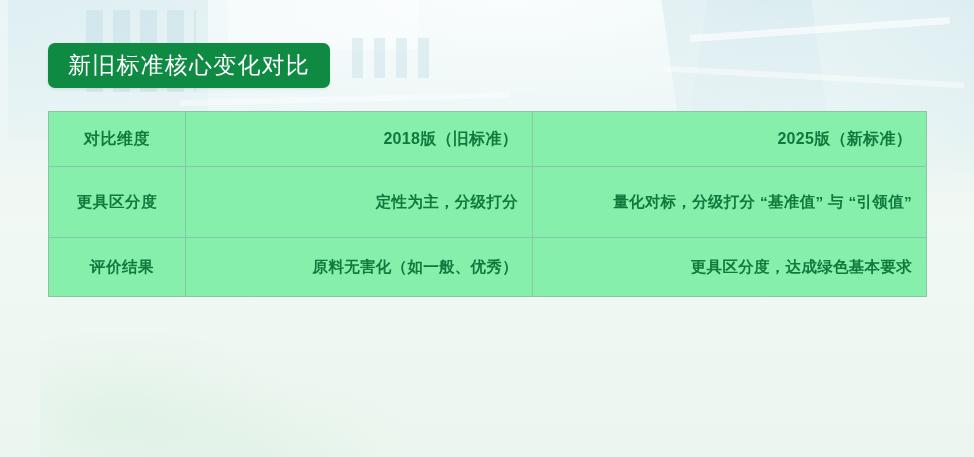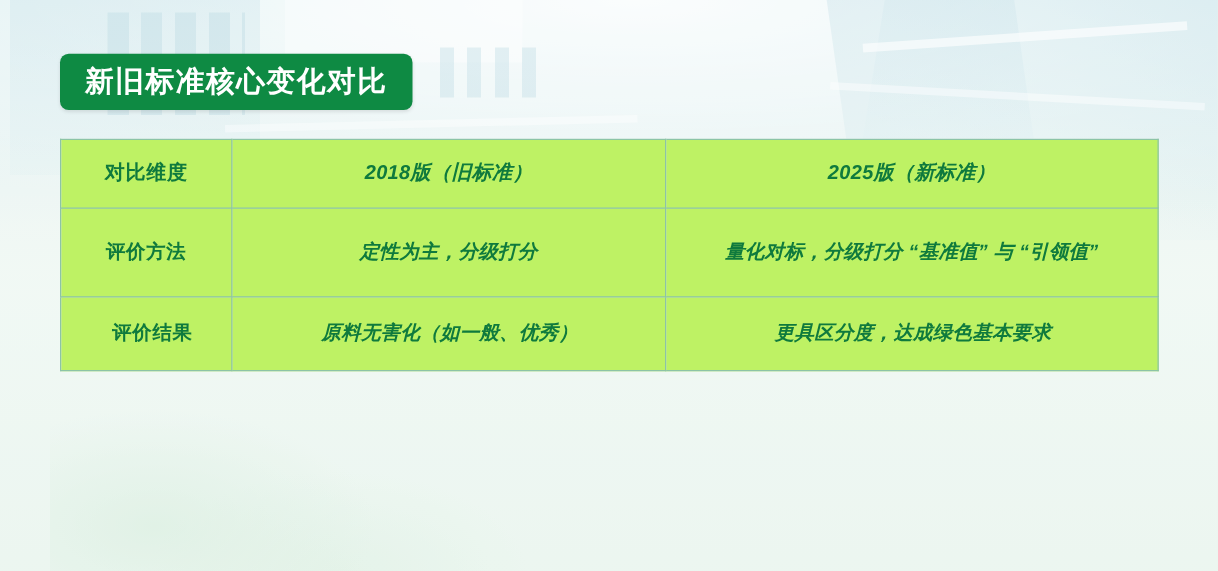--- a/index.html
+++ b/index.html
@@ -116,21 +116,21 @@
     padding: 0 20px;
     display: flex;
     align-items: center;
     border-radius: 7px;
     background: #0e8a43;
     box-shadow: 0 1px 3px rgba(0,0,0,0.10);
   }
   #title-text {
     color: #ffffff;
     font-size: 23px;
-    font-weight: bold;
+    font-weight: normal;
     letter-spacing: 1.2px;
     line-height: 1;
     white-space: nowrap;
     text-align: right;
   }
 
   
   #compare-table {
     position: absolute;
     left: 48px;
@@ -141,38 +141,37 @@
     background: #ffffff;
   }
   #compare-table col.c1 { width: 137px; }
   #compare-table col.c2 { width: 347px; }
   #compare-table col.c3 { width: 394px; }
 
   #compare-table th,
   #compare-table td {
     border: 1px solid #8cc4a6;
     vertical-align: middle;
-    background: #bef264;
+    background: #86efac;
     color: #0f7a3d;
     font-weight: bold;
     font-size: 15.5px;
     line-height: 1.55;
   }
   #compare-table th.dim-head,
   #compare-table td.dim-cell {
     text-align: center;
     padding: 9px 6px;
     letter-spacing: 0.6px;
   }
   #compare-table th.val-head,
   #compare-table td.val-cell {
-    text-align: center;
+    text-align: right;
     padding: 9px 14px;
     letter-spacing: 0.3px;
-    font-style: italic;
   }
   #compare-table thead th {
     height: 36px;
     font-size: 16px;
   }
   #compare-table tbody tr.r-concept td { height: 52px; }
   #compare-table tbody tr.r-method  td { height: 52px; }
   #compare-table tbody tr.r-result  td { height: 40px; padding-left: 16px; }
   #compare-table tbody tr.r-goal    td { height: 40px; }
 </style>
@@ -208,21 +207,21 @@
     </colgroup>
     <thead>
       <tr>
         <th class="dim-head">对比维度</th>
         <th class="val-head">2018版（旧标准）</th>
         <th class="val-head">2025版（新标准）</th>
       </tr>
     </thead>
     <tbody>
       <tr class="r-method">
-        <td class="dim-cell">评价方法</td>
+        <td class="dim-cell">更具区分度</td>
         <td class="val-cell">定性为主，分级打分</td>
         <td class="val-cell">量化对标，分级打分 “基准值” 与 “引领值”</td>
       </tr>
       <tr class="r-result">
         <td class="dim-cell">评价结果</td>
         <td class="val-cell">原料无害化（如一般、优秀）</td>
         <td class="val-cell">更具区分度，达成绿色基本要求</td>
       </tr>
     </tbody>
   </table>

